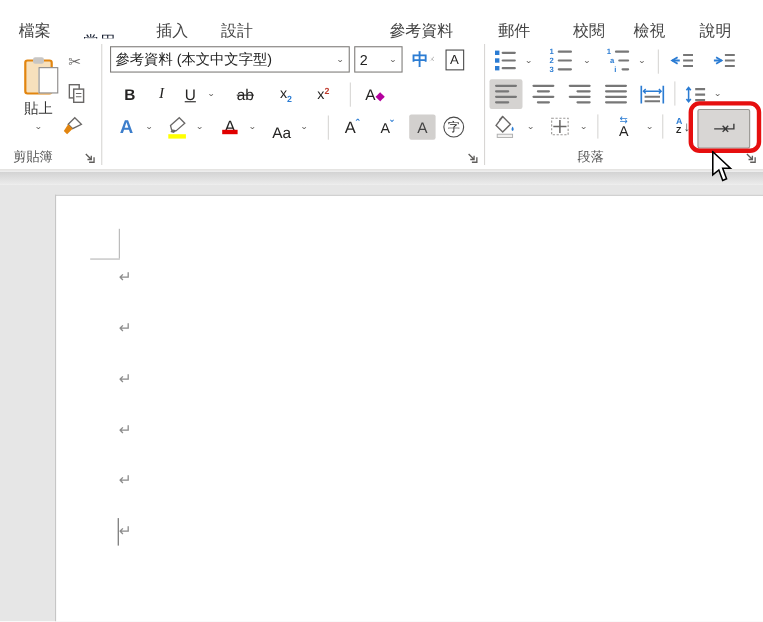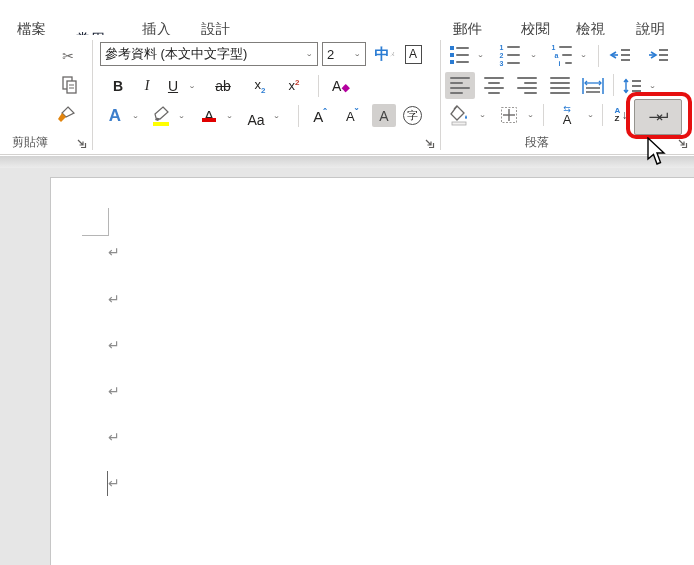--- a/index.html
+++ b/index.html
@@ -64,28 +64,36 @@
   .lrow { display:flex; align-items:center; gap:2px; }
 </style>
 </head>
 <body>
 
 <nav class="tabbar">
   <div class="tab" style="left:13px;width:33px">檔案</div>
   <div class="tab active" style="left:71px;width:34px">常用</div>
   <div class="tab" style="left:137px;width:34px">插入</div>
   <div class="tab" style="left:196px;width:34px">設計</div>
+  <div class="tab" style="left:346px;width:66px">參考資料</div>
   <div class="tab" style="left:448px;width:34px">郵件</div>
   <div class="tab" style="left:516px;width:34px">校閱</div>
   <div class="tab" style="left:571px;width:34px">檢視</div>
   <div class="tab" style="left:631px;width:34px">說明</div>
 </nav>
 
 <div class="ribbon">
 
+  <div class="btn paste">
+    <span class="clipb">
+        <span class="pg"></span>
+      </span>
+    <span style="margin-top:2px">貼上</span>
+    <span class="chev"></span>
+  </div>
   <div class="btn smallbtn" style="left:56px;top:9px">
     <span style="color:#6a6867;font-size:14px">✂</span>
   </div>
   <div class="btn smallbtn" style="left:58px;top:38px">
     <svg width="16" height="18" viewBox="0 0 16 18">
       <rect x="1" y="1" width="9" height="12" fill="#fff" stroke="#6a6867" stroke-width="1.3"></rect>
       <rect x="5" y="5" width="9" height="12" fill="#fff" stroke="#6a6867" stroke-width="1.3"></rect>
       <line x1="7" y1="9" x2="12" y2="9" stroke="#6a6867"></line>
         <line x1="7" y1="12" x2="12" y2="12" stroke="#6a6867"></line>
     </svg>

